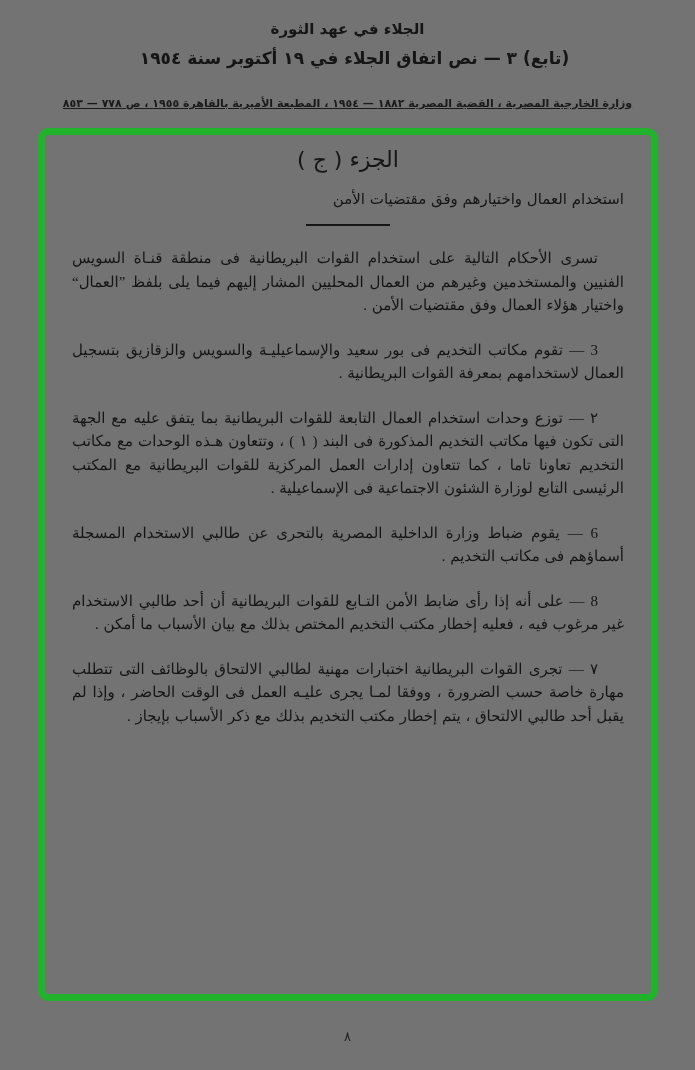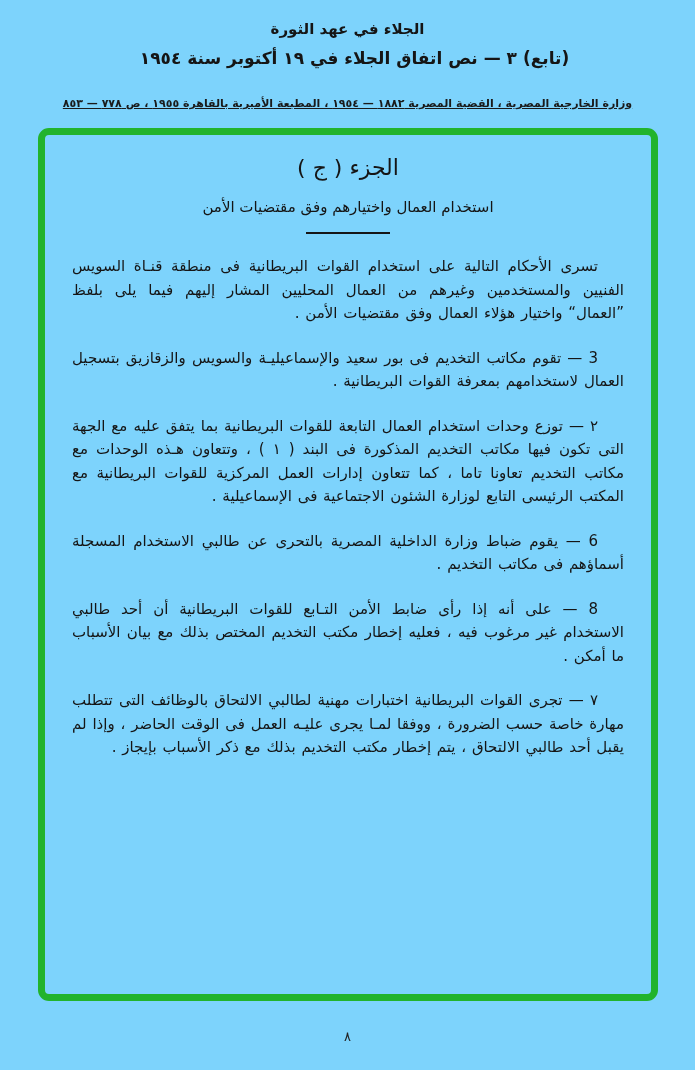--- a/index.html
+++ b/index.html
@@ -1,20 +1,20 @@
 <!DOCTYPE html>
 <html lang="ar" dir="rtl"><head>
 <meta charset="utf-8">
 <style>
   html, body { margin: 0; padding: 0; background: #ffffff; }
   .page {
     position: relative;
     width: 695px;
     height: 1070px;
-    background: #7dd3fc;
+    background: #737373;
     font-family: "DejaVu Sans", sans-serif;
     direction: rtl;
     color: #151515;
     overflow: hidden;
   }
   .header {
     text-align: center;
     padding-top: 20px;
     font-weight: bold;
   }
@@ -23,48 +23,49 @@
   .header .source  { font-size: 11px; margin-top: 29px; color: #1a1a1a; text-decoration: underline; }
   .frame {
     position: absolute;
     left: 38px;
     top: 128px;
     width: 620px;
     height: 873px;
     box-sizing: border-box;
     border: 7px solid #22c55e;
     border-radius: 11px;
-    padding: 8px 27px 0 27px;
+    padding: 0 27px 0 27px;
     background: transparent;
   }
   .part-title {
     text-align: center;
     font-size: 22px;
     margin-top: 12px;
     font-weight: 500;
   }
   .section-title {
-    text-align: center;
+    text-align: right;
     font-size: 15px;
     margin-top: 18px;
   }
   .divider {
     width: 84px;
     height: 2px;
     background: #161616;
     margin: 16px auto 0 auto;
   }
   .para {
     font-size: 15px;
     line-height: 23.5px;
     text-align: justify;
     text-align-last: right;
     margin: 21px 0 0 0;
     text-indent: 26px;
     word-spacing: 1px;
+    font-family: Liberation Serif, serif;
   }
   .page-number {
     position: absolute;
     left: 0;
     right: 0;
     bottom: 26px;
     text-align: center;
     font-size: 13px;
     color: #222;
   }

